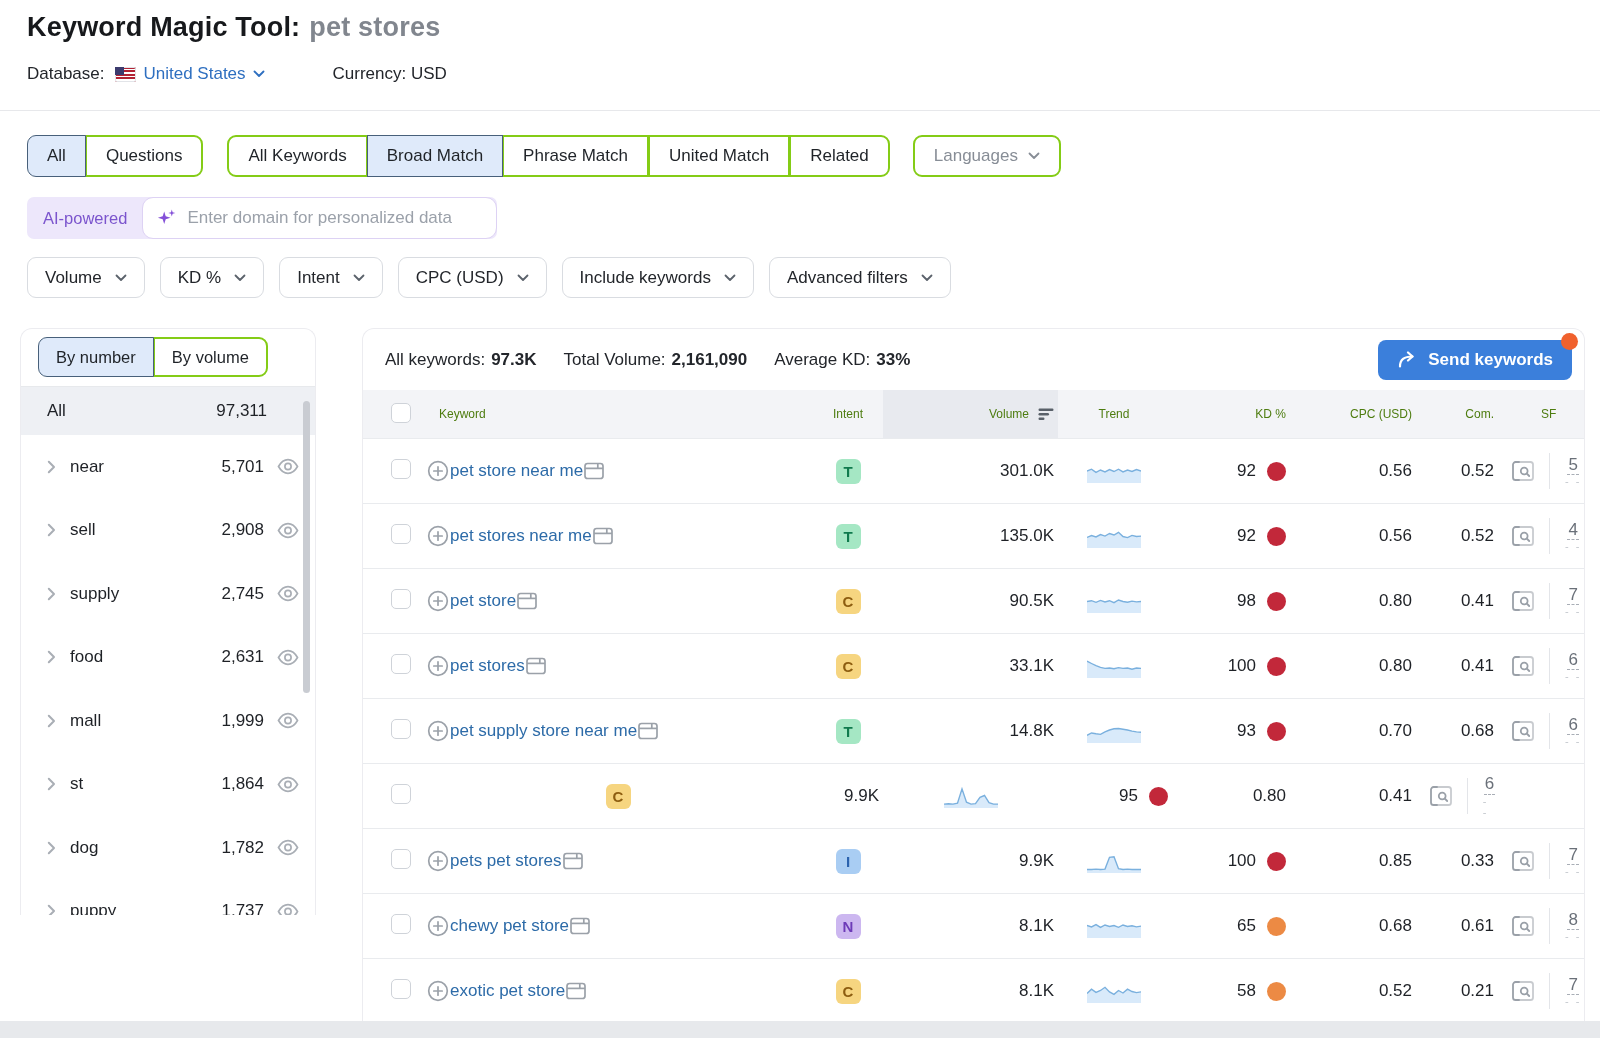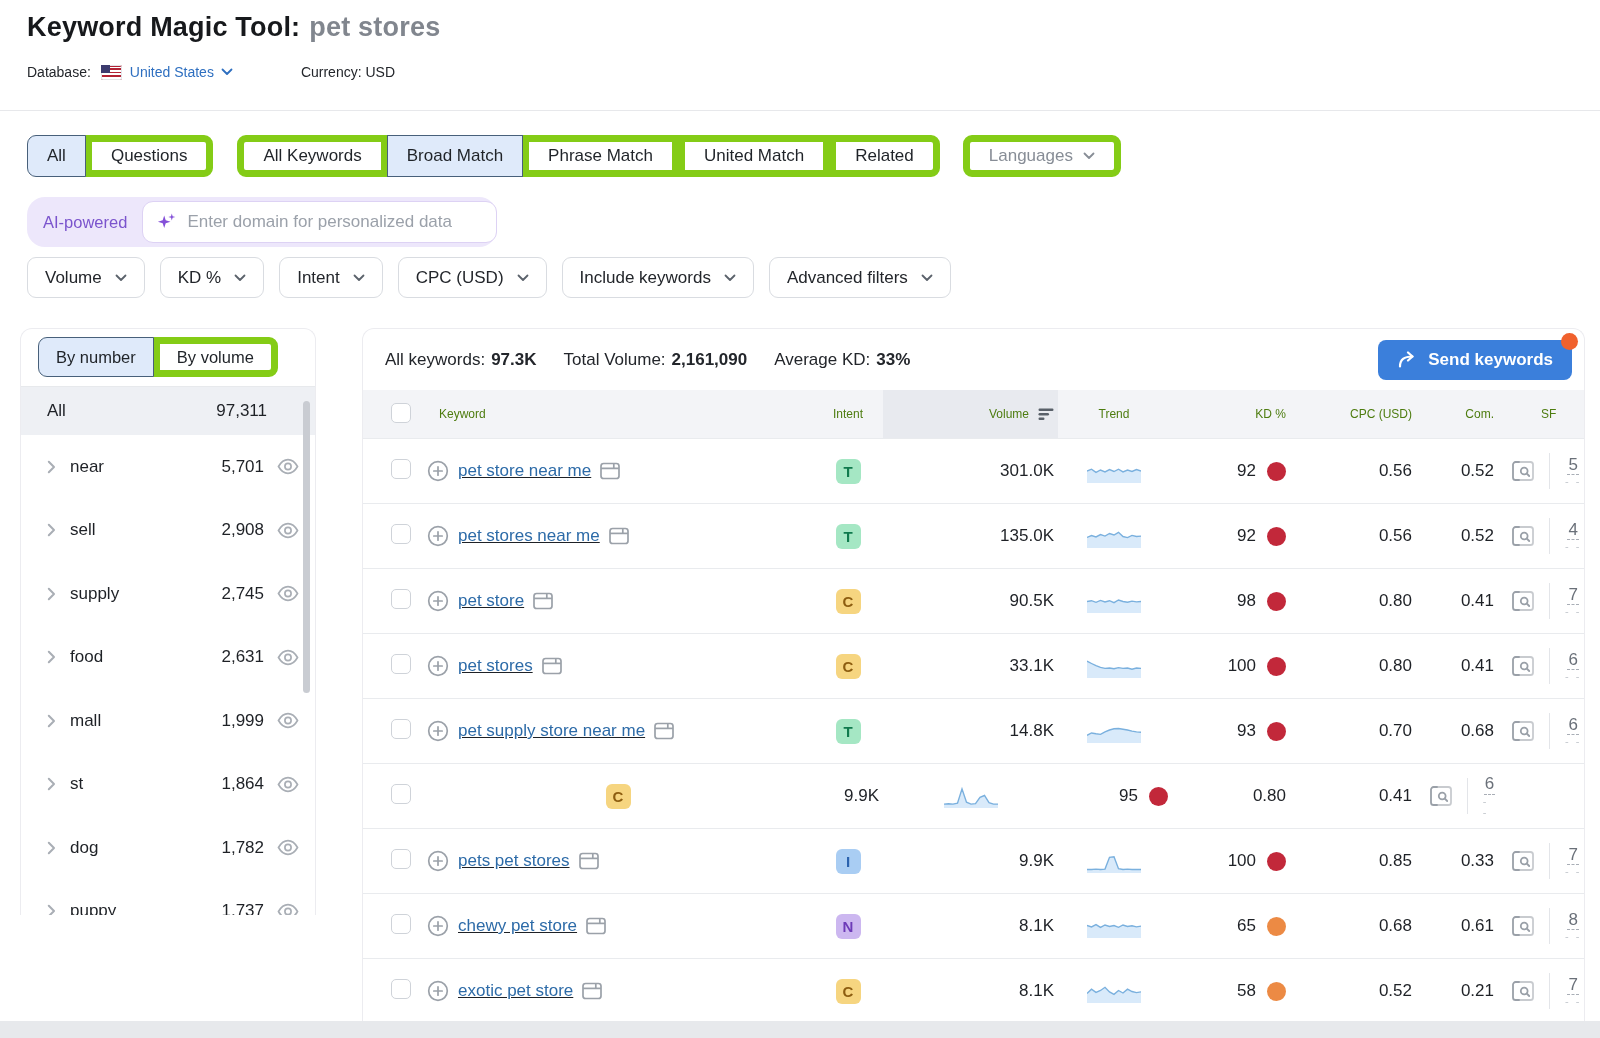--- a/index.html
+++ b/index.html
@@ -4,41 +4,41 @@
 <style>
   html,body{margin:0;padding:0;background:#fff;}
   .page{position:relative;width:1600px;height:1038px;background:#fff;overflow:hidden;
         font-family:"Liberation Sans",sans-serif;color:#1e2126;}
 
   
   .topbar{position:absolute;left:27px;top:12px;}
   .title-row{font-size:27px;font-weight:bold;letter-spacing:.2px;}
   .title-main{color:#17191c;}
   .title-query{color:#81868e;margin-left:9px;}
-  .meta-row{margin-top:21px;display:flex;align-items:center;font-size:14px;color:#23262b;}
+  .meta-row{margin-top:21px;display:flex;align-items:center;font-size:17px;color:#23262b;}
   .flag{display:inline-block;width:21px;height:15px;margin:0 8px 0 10px;border-radius:2px;position:relative;
         background:repeating-linear-gradient(180deg,#b22234 0 1.7px,#fff 1.7px 3.4px);box-shadow:0 0 0 1px #e2e4e8 inset;}
   .flag::after{content:"";position:absolute;left:0;top:0;width:9px;height:8px;background:#3c3b6e;}
   .db-link{color:#2e6fc0;display:flex;align-items:center;gap:7px;cursor:pointer;}
   .meta-currency{margin-left:68px;}
   .hdr-divider{position:absolute;left:0;top:110px;width:1600px;height:1px;background:#e7e8eb;}
 
   
   .tabs-row{position:absolute;left:27px;top:135px;display:flex;gap:24px;align-items:center;}
   .seg{display:flex;}
-  .tab-btn{height:42px;padding:0 19px;font-size:17px;background:#fff;border:7px solid #84cc16;color:#1f2328;
+  .tab-btn{height:42px;padding:0 19px;font-size:17px;background:#fff;border:2px solid #84cc16;color:#1f2328;
            display:flex;align-items:center;gap:10px;margin-left:-1px;cursor:pointer;white-space:nowrap;
            font-family:"Liberation Sans",sans-serif;}
   .seg .tab-btn:first-child{border-radius:9px 0 0 9px;margin-left:0;}
   .seg .tab-btn:last-child{border-radius:0 9px 9px 0;}
   .tab-btn.active{background:#dfeafa;border:1px solid #48607a;position:relative;z-index:2;}
   .tab-btn.muted{color:#878d96;border-radius:9px;}
 
   
-  .ai-row{position:absolute;left:27px;top:197px;height:50px;background:#ede7fb;border-radius:18px;
+  .ai-row{position:absolute;left:27px;top:197px;height:42px;background:#ede7fb;border-radius:7px;
           display:inline-flex;align-items:center;padding-left:16px;text-align:right;}
   .ai-badge{color:#7b54cd;font-size:16.5px;}
   .ai-input{margin-left:15px;height:42px;box-sizing:border-box;width:355px;background:#fff;border:1px solid #ddd2f4;
             border-radius:11px;display:flex;align-items:center;padding:0 14px;gap:10px;cursor:text;}
   .ai-placeholder{color:#9ba1aa;font-size:17px;white-space:nowrap;}
 
   
   .filters-row{position:absolute;left:27px;top:257px;display:flex;gap:15px;}
   .filter-btn{height:41px;border:1px solid #d9dce1;border-radius:9px;background:#fff;padding:0 17px;font-size:17px;
               color:#23262b;display:flex;gap:13px;align-items:center;cursor:pointer;white-space:nowrap;
@@ -74,21 +74,21 @@
 
   .tgrid{display:grid;grid-template-columns:60px 390px 70px 175px 112px 118px 126px 82px 1fr;align-items:center;}
   .thead{height:48px;background:#f3f4f7;font-size:12px;color:#4d7c0f;}
   .thead .hc-vol{background:#e8eaef;height:48px;display:flex;align-items:center;justify-content:flex-end;gap:9px;
                  padding-right:4px;box-sizing:border-box;cursor:pointer;}
   .trow{height:64px;border-top:1px solid #e9ebee;font-size:17px;}
 
   .c-check{padding-left:28px;}
   .checkbox{display:inline-block;width:20px;height:20px;border:1.5px solid #cfd3d9;border-radius:5px;background:#fff;
             box-sizing:border-box;cursor:pointer;}
-  .c-kw{display:flex;align-items:center;gap:9px;padding-left:4px;overflow:hidden;text-decoration:underline;}
+  .c-kw{display:flex;align-items:center;gap:1px;padding-left:4px;overflow:hidden;}
   .kw-link{color:#2d6ba8;cursor:pointer;white-space:nowrap;}
   .plus-ic,.serp-ic,.serp-prev{display:inline-flex;cursor:pointer;}
   .c-intent{display:flex;justify-content:center;}
   .intent-badge{width:25px;height:25px;border-radius:6px;display:flex;align-items:center;justify-content:center;
                 font-size:15px;font-weight:bold;}
   .intent-T{background:#a5e7c4;color:#0f7a4d;}
   .intent-C{background:#f6d580;color:#8d5d10;}
   .intent-I{background:#a9cdf3;color:#2a62ae;}
   .intent-N{background:#ccb7f0;color:#6d3bb8;}
   .c-vol{text-align:right;padding-right:4px;}

